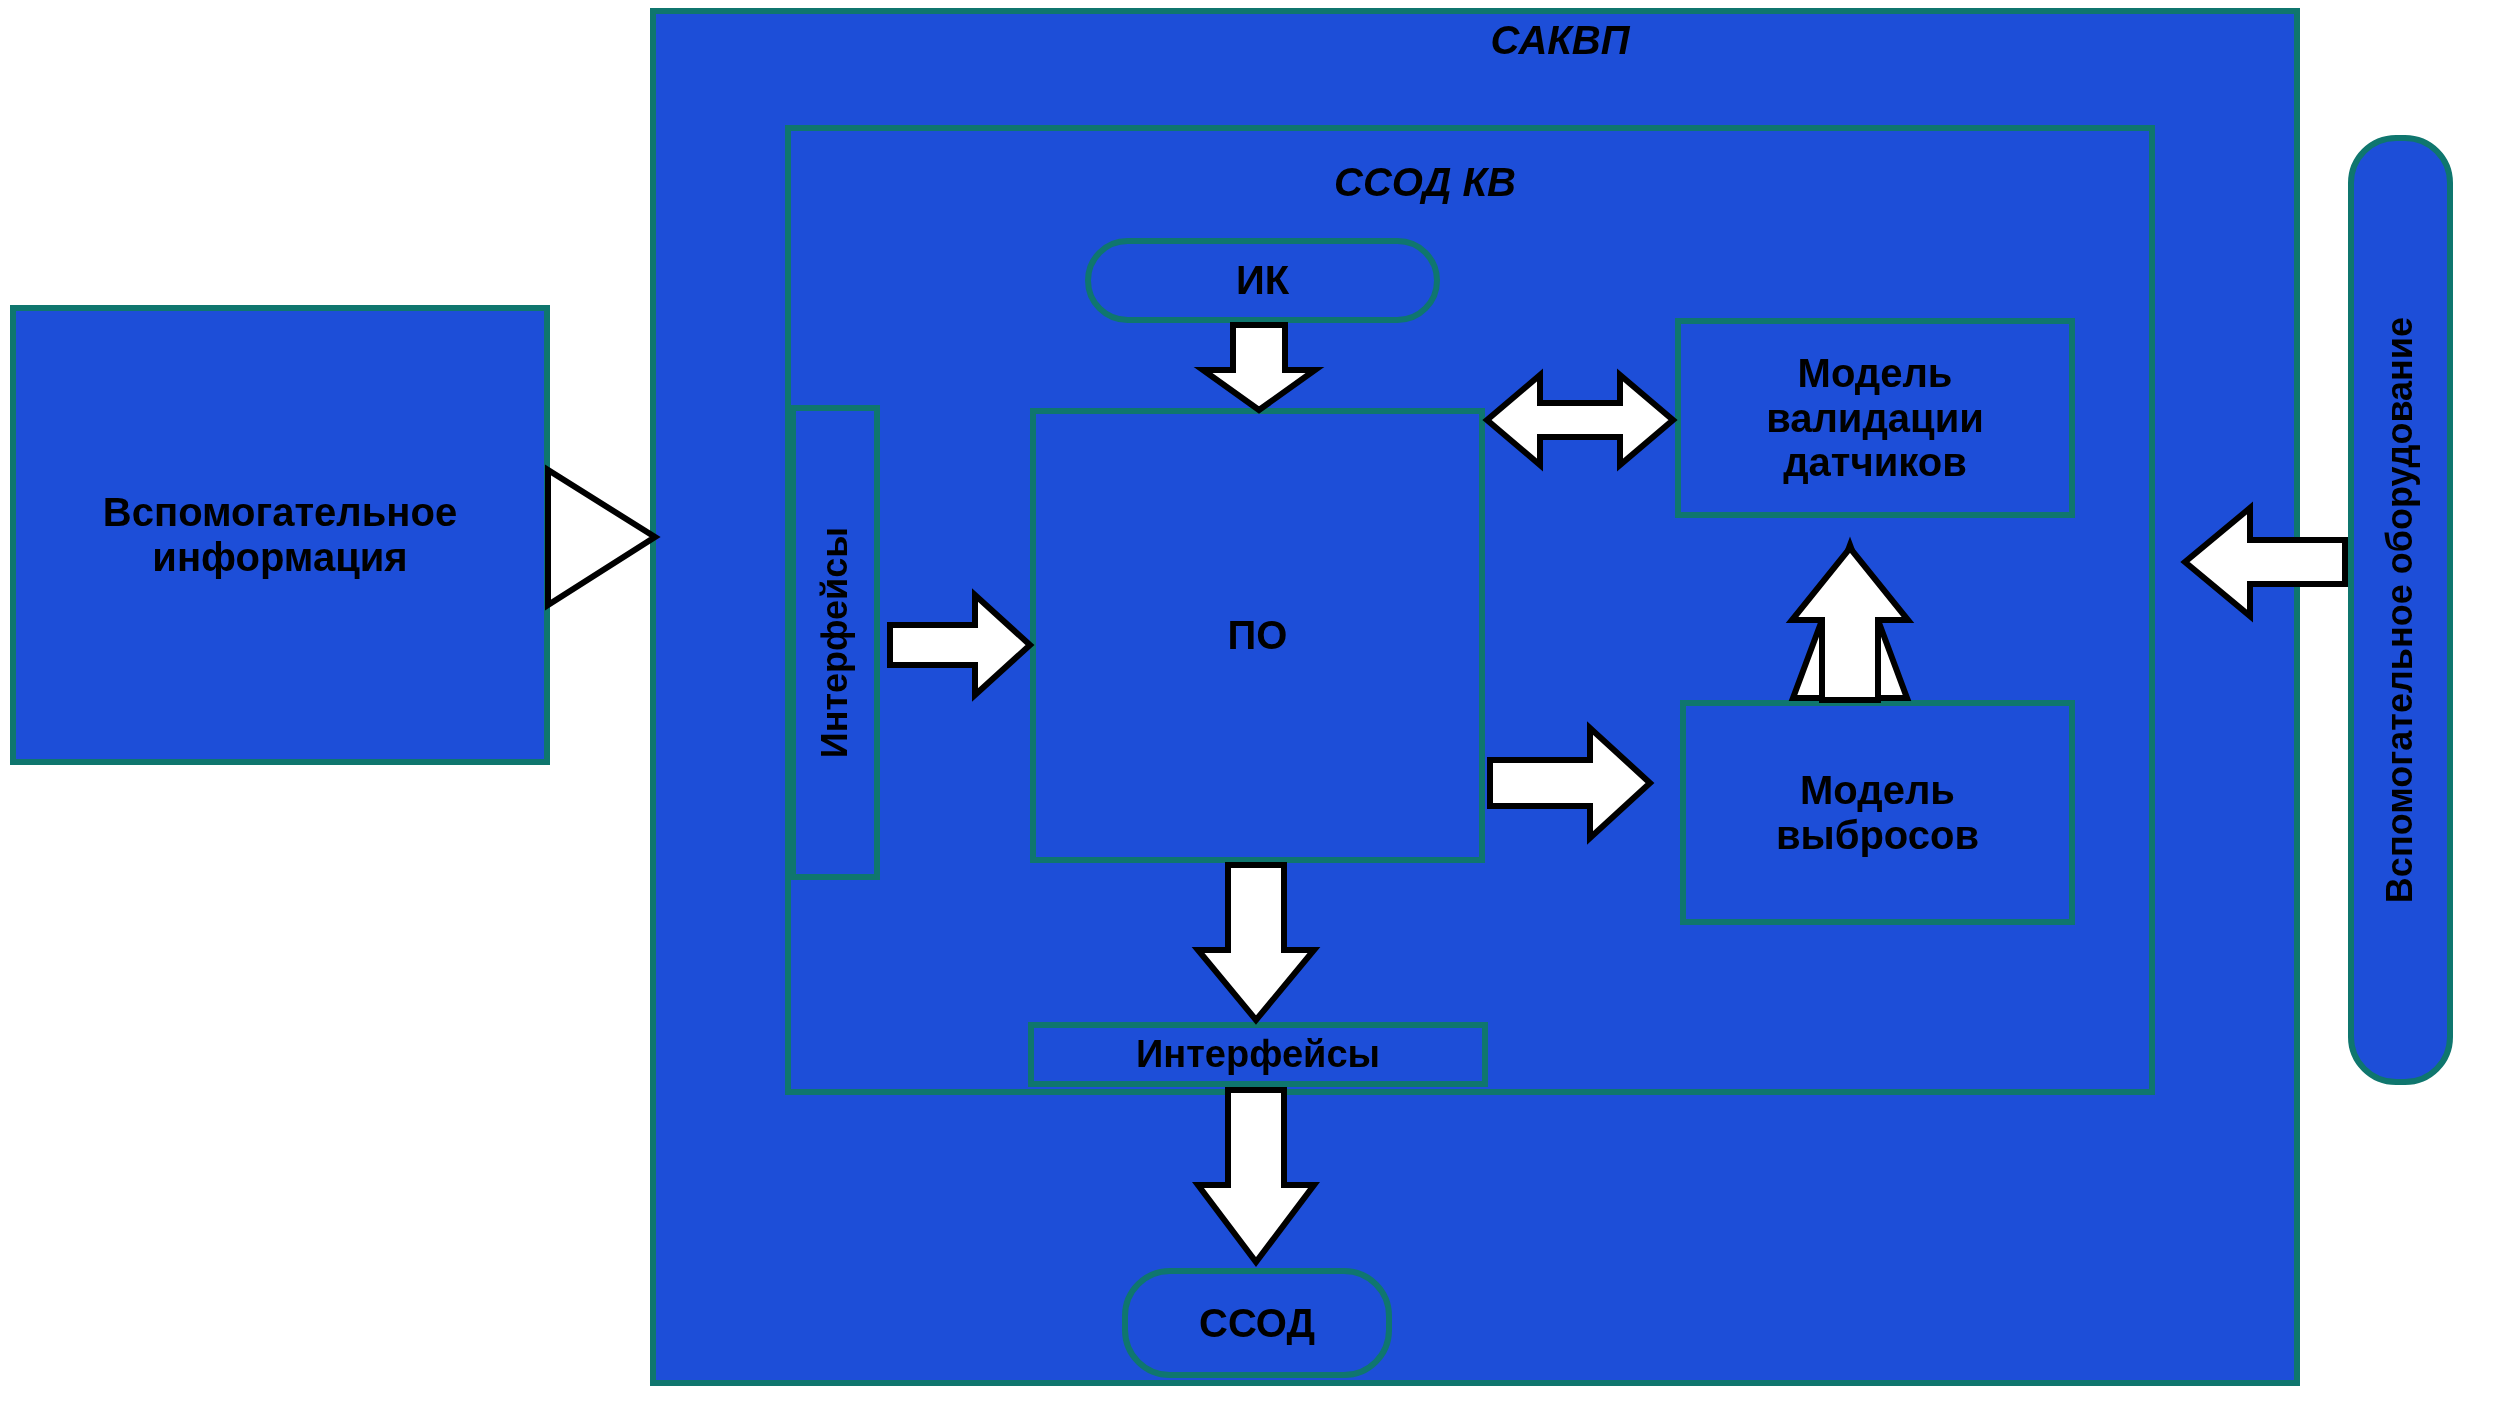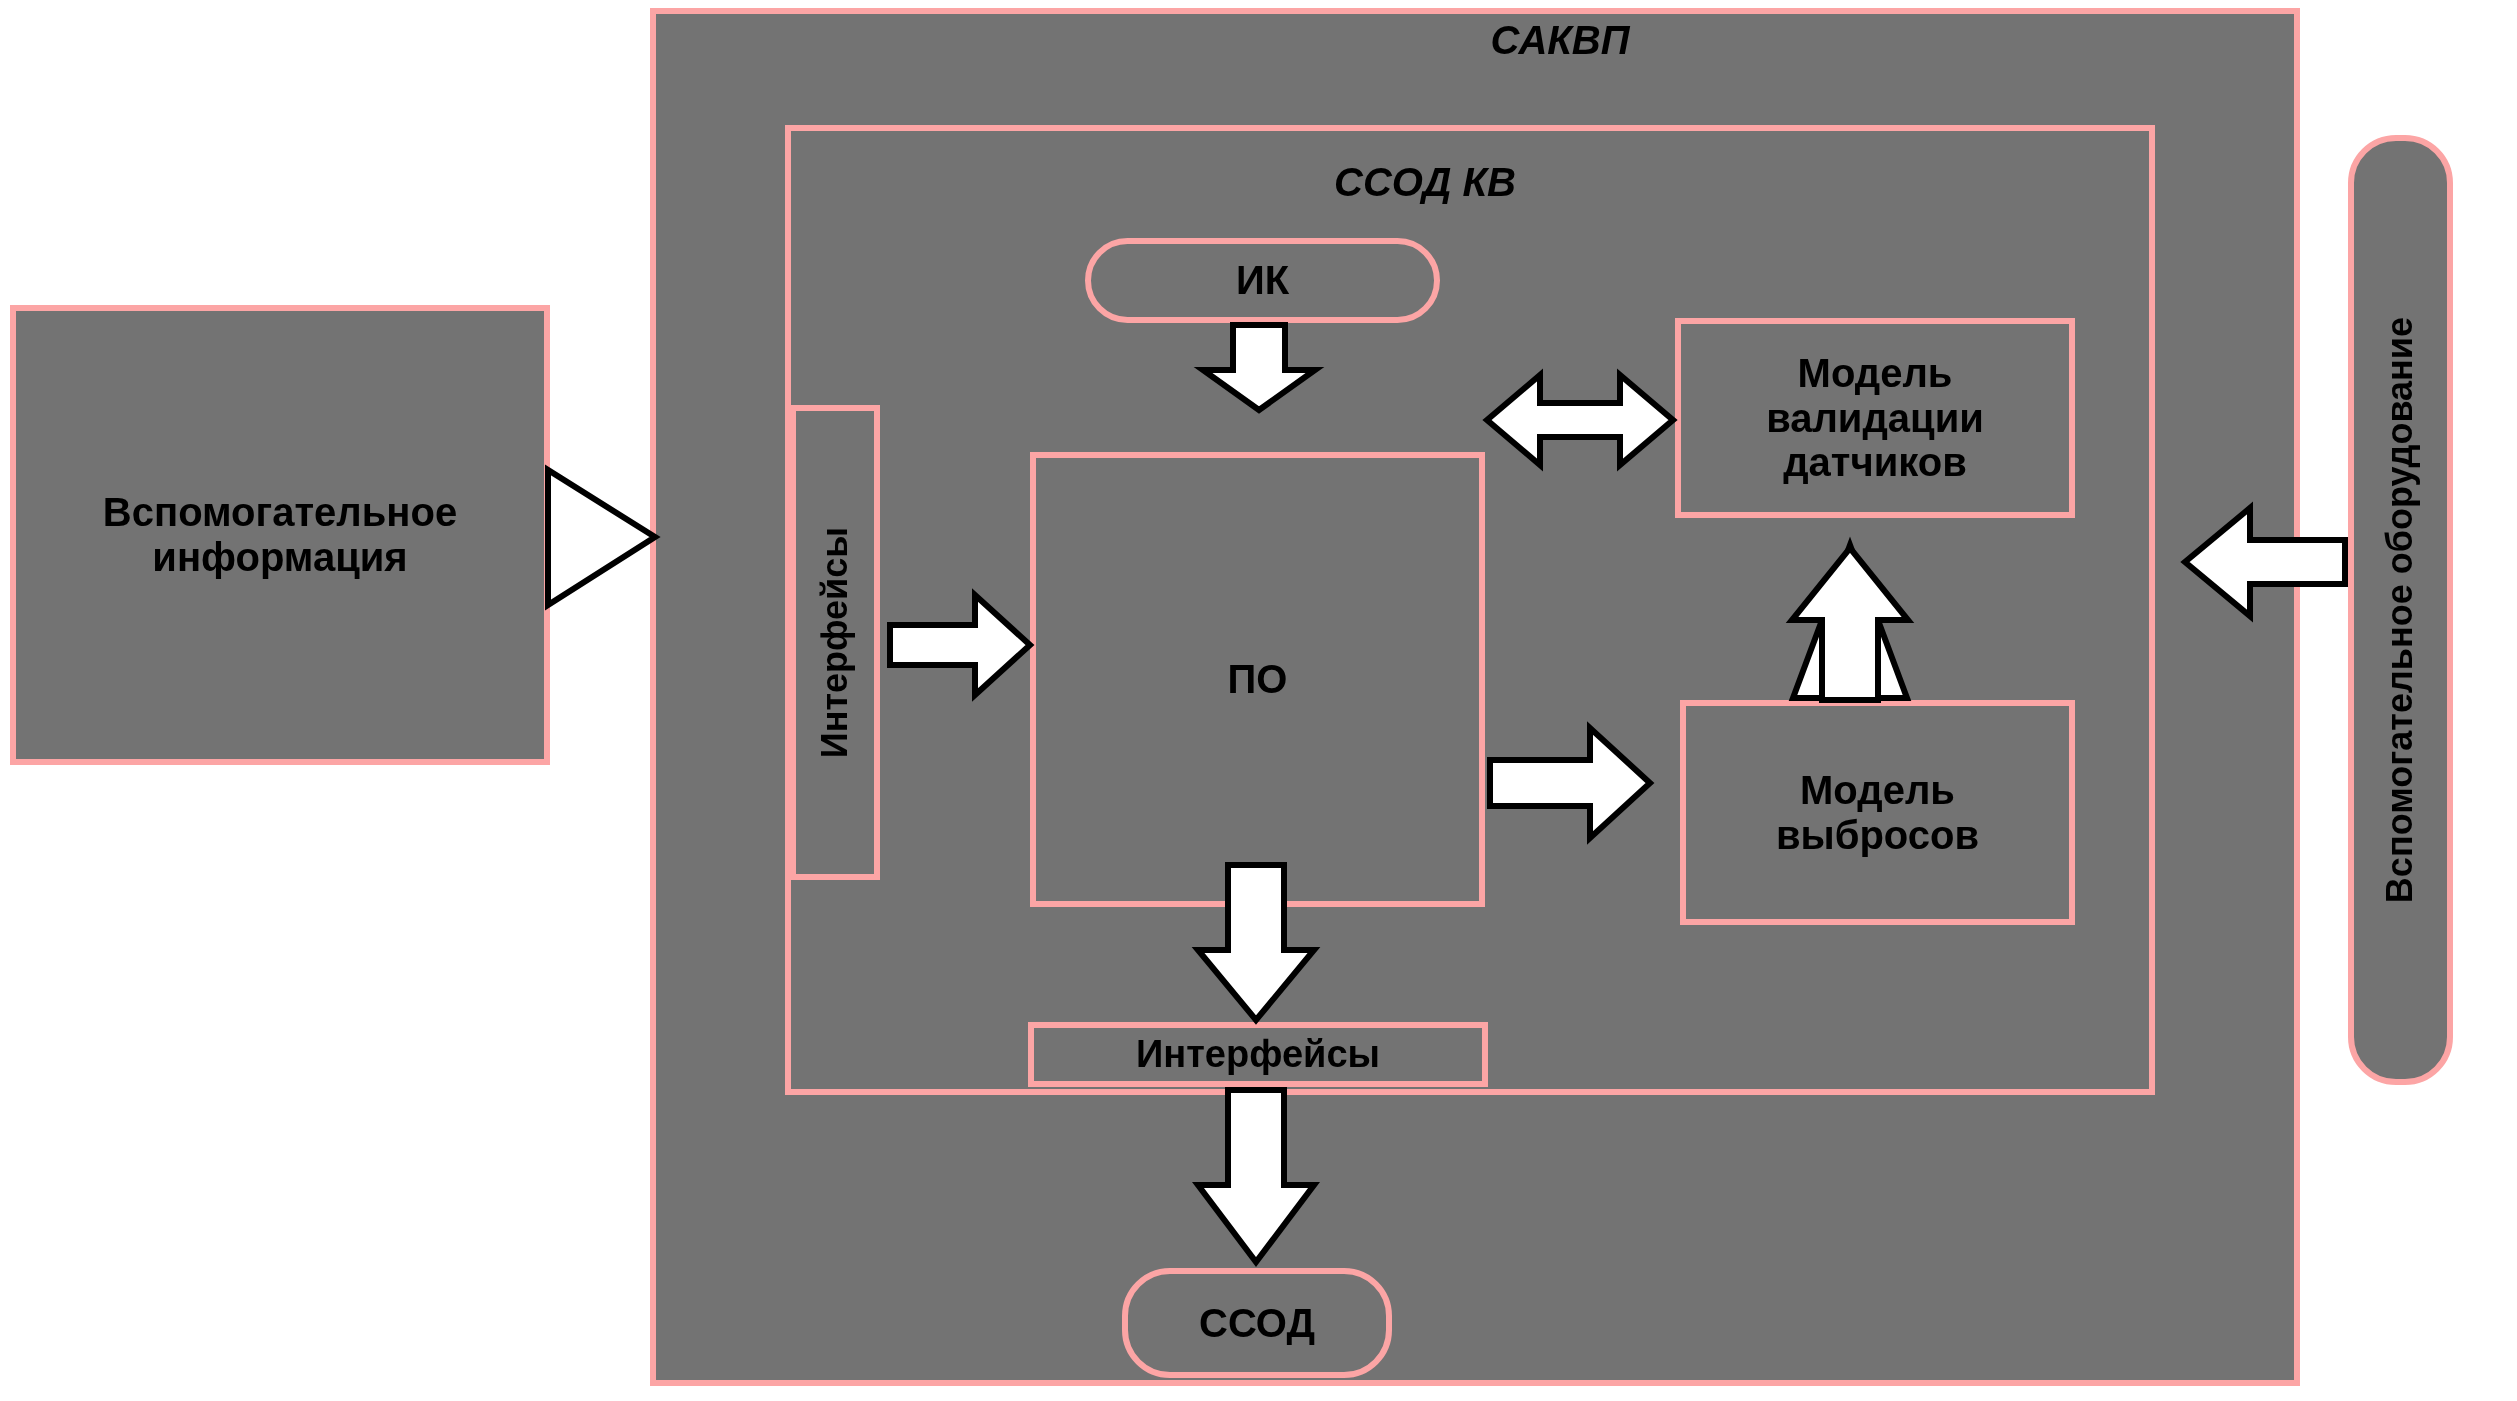--- a/index.html
+++ b/index.html
@@ -13,22 +13,22 @@
   #stage {
     position: relative;
     width: 2517px;
     height: 1401px;
     background: #ffffff;
     overflow: hidden;
   }
   .box {
     position: absolute;
     box-sizing: border-box;
-    border: 6px solid #fca5a5;
-    background: #737373;
+    border: 6px solid #0f766e;
+    background: #1d4ed8;
     display: flex;
     align-items: center;
     justify-content: center;
     text-align: center;
     color: #000;
     font-weight: bold;
     line-height: 1.12;
   }
   .label-only {
     position: absolute;
@@ -76,21 +76,21 @@
 
   <div class="box" style="left:10px; top:305px; width:540px; height:460px; font-size:40px; white-space:pre-line;">Вспомогательное
 информация</div>
 
   <div class="box" style="left:790px; top:405px; width:90px; height:475px; font-size:36px;">
     <span class="vertical-text">Интерфейсы</span>
   </div>
 
   <div class="box rounded" style="left:1085px; top:238px; width:355px; height:85px; font-size:40px;">ИК</div>
 
-  <div class="box" style="left:1030px; top:408px; width:455px; height:455px; font-size:40px;margin-top:44px;">ПО</div>
+  <div class="box" style="left:1030px; top:408px; width:455px; height:455px; font-size:40px;">ПО</div>
 
   <div class="box" style="left:1675px; top:318px; width:400px; height:200px; font-size:40px; white-space:pre-line;">Модель
 валидации
 датчиков</div>
 
   <div class="box" style="left:1680px; top:700px; width:395px; height:225px; font-size:40px; white-space:pre-line;">Модель
 выбросов</div>
 
   <div class="box" style="left:1028px; top:1022px; width:460px; height:65px; font-size:38px;">Интерфейсы</div>
 

